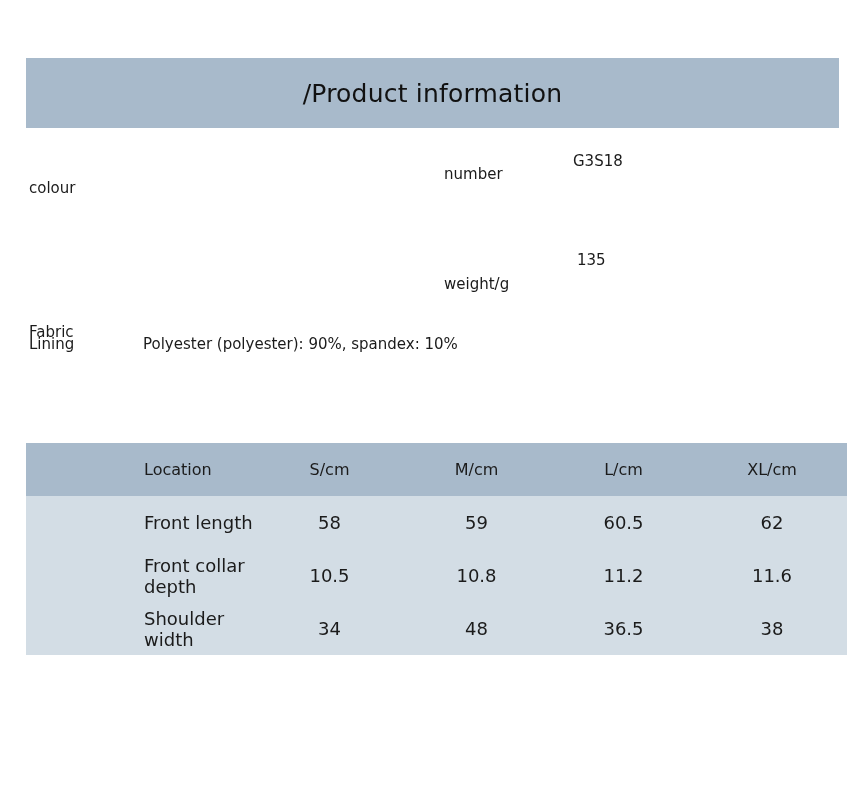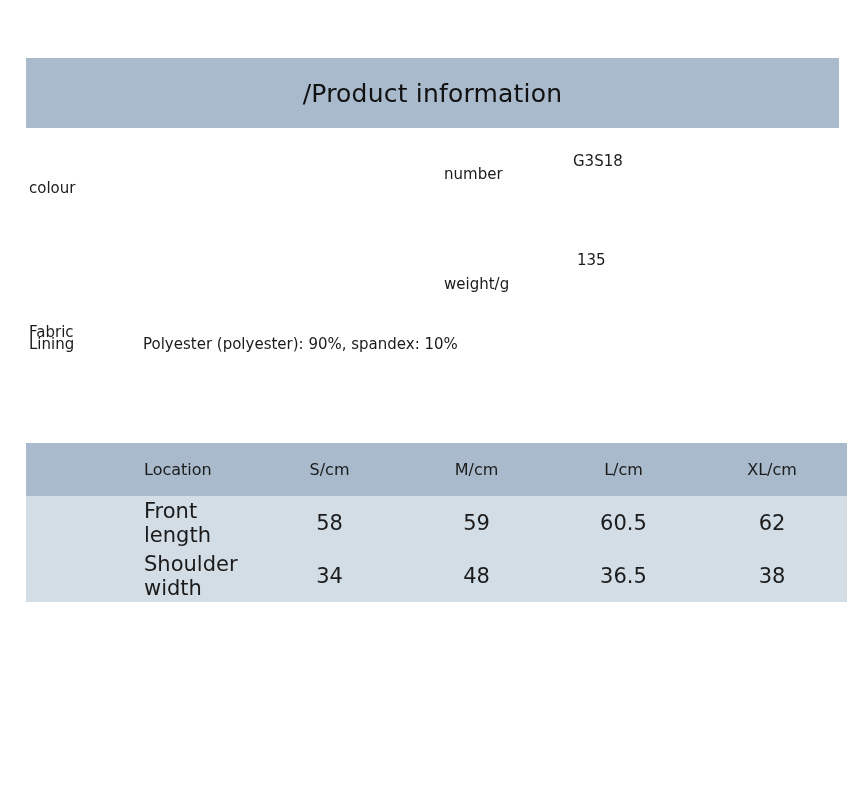--- a/index.html
+++ b/index.html
@@ -75,21 +75,21 @@
     top: 434px;
     width: 813px;
     border-collapse: collapse;
     table-layout: fixed;
     margin-top: 9px;
   }
   .table th, .table td {
     border: none;
     height: 51px;
     font-weight: normal;
-    font-size: 21px;
+    font-size: 18px;
     color: #1b1b1b;
     text-align: center;
     vertical-align: middle;
   }
   .table thead th {
     background: #a8bacb;
     font-size: 16px;
   }
   .table tbody td {
     background: #d3dde5;
@@ -151,20 +151,27 @@
     </thead>
     <tbody>
       <tr>
         <td class="col-loc">Front length</td>
         <td class="col-s">58</td>
         <td class="col-m">59</td>
         <td class="col-l">60.5</td>
         <td class="col-xl">62</td>
       </tr>
       <tr>
+        <td class="col-loc">Front collar depth</td>
+        <td class="col-s">10.5</td>
+        <td class="col-m">10.8</td>
+        <td class="col-l">11.2</td>
+        <td class="col-xl">11.6</td>
+      </tr>
+      <tr>
         <td class="col-loc">Shoulder width</td>
         <td class="col-s">34</td>
         <td class="col-m">48</td>
         <td class="col-l">36.5</td>
         <td class="col-xl">38</td>
       </tr>
     </tbody>
   </table>
 
 </div>

